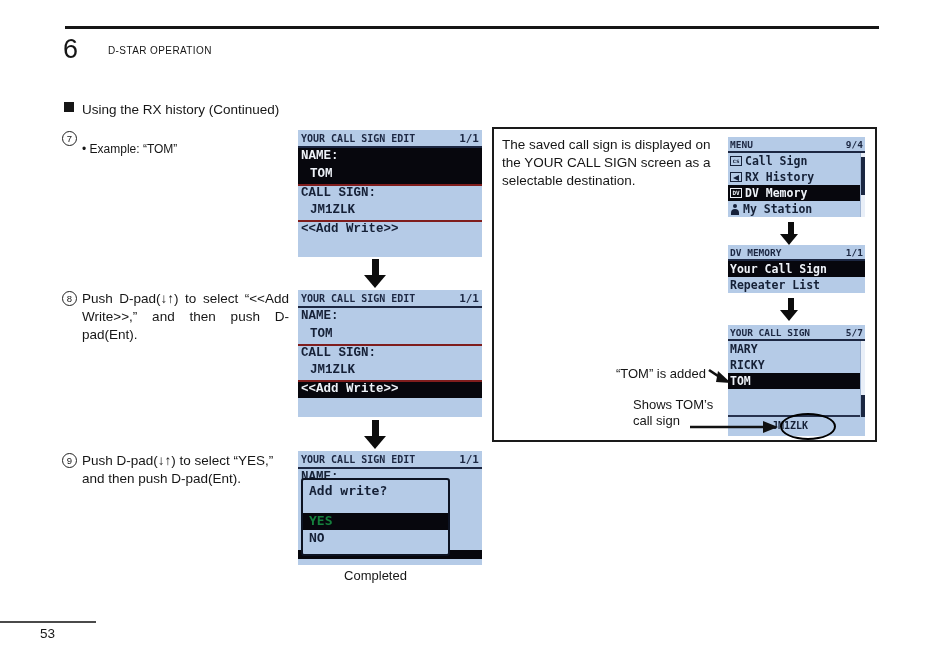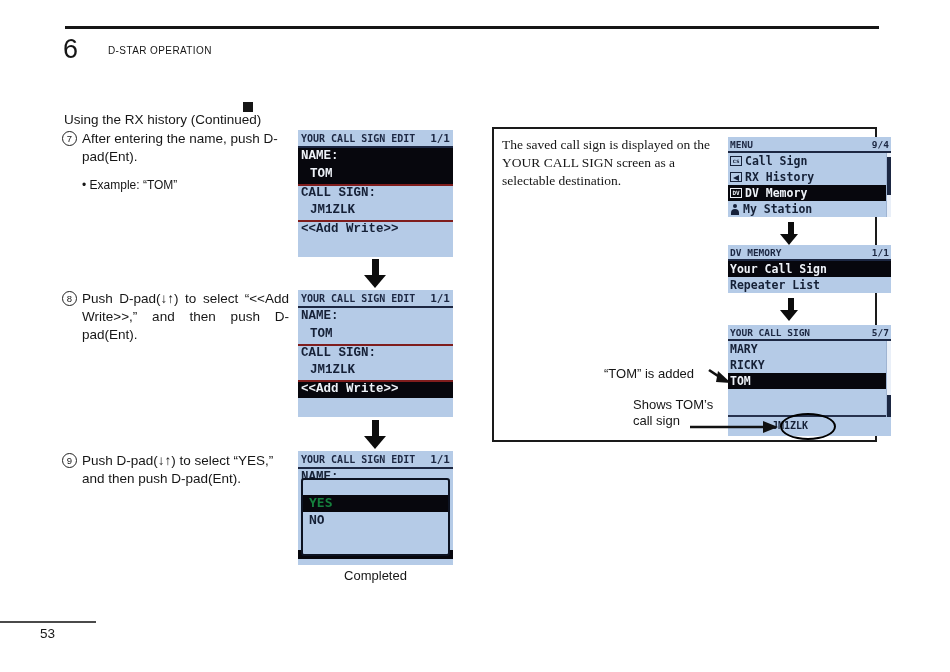--- a/index.html
+++ b/index.html
@@ -7,36 +7,36 @@
   body {
     width: 950px; height: 672px; position: relative; overflow: hidden;
     font-family: "Liberation Sans", sans-serif; color:#161616;
   }
   .abs { position: absolute; }
 
   
   .top-rule { left:65px; top:26px; width:814px; height:3px; background:#161616; }
   .chapter-num { left:63px; top:34px; font-size:27px; }
   .chapter-title { left:108px; top:45px; font-size:10px; letter-spacing:.4px; }
-  .section { left:64px; top:102px; font-size:13.5px; display:flex; align-items:flex-end;flex-direction:column; }
+  .section { left:64px; top:102px; font-size:13.5px; display:flex; align-items:flex-start; }
   .sq { display:inline-block; width:10px; height:10px; background:#161616; margin-right:8px; }
 
   
   .step { display:flex; }
   .stepnum {
     flex:0 0 auto; width:15px; height:15px; border:1.2px solid #222; border-radius:50%;
     font-size:9.5px; display:inline-flex; align-items:center; justify-content:center;
     margin:1px 5px 0 0;
   }
   .steptext { width:207px; font-size:13.5px; line-height:1.32; }
   .steptext.just { text-align: justify; }
   .stepnote { font-size:12px; margin-top:12px; }
 
   
-  .lcd { position:absolute; width:155px; background:#b5cbe7; }
+  .lcd { position:absolute; width:184px; background:#b5cbe7; }
   .lcd-title {
     height:18px; display:flex; align-items:center; justify-content:space-between;
     padding:1px 3px 0 3px; border-bottom:2px solid #1c2742;
     font-family:"DejaVu Sans Mono", monospace; font-weight:bold; font-size:10px; color:#1c2742;
     white-space:nowrap;
   }
   .lcd-title .pg { font-size:11px; }
   .lrow {
     height:18px; line-height:17px; padding-left:3px; white-space:nowrap;
     font-family:Liberation Mono, monospace; font-weight:bold; font-size:12.5px; color:#152036;
@@ -60,23 +60,23 @@
 
   
   .darrow { position:absolute; width:22px; }
   .darrow .stem { width:7px; height:16px; background:#0c0c0c; margin:0 auto; }
   .darrow .head { width:0; height:0; border-left:11px solid transparent; border-right:11px solid transparent; border-top:13px solid #0c0c0c; }
   .darrow.small .stem { width:6px; height:12px; }
   .darrow.small .head { border-left-width:9px; border-right-width:9px; border-top-width:11px; }
 
   
   .callout { left:492px; top:127px; width:385px; height:315px; border:2px solid #1a1a1a; background:#fff; }
-  .callout .para { position:absolute; left:8px; top:7px; width:228px; font-size:13.5px; line-height:1.35;font-family:Liberation Serif, serif; }
-
-  .mini { position:absolute; width:163px; background:#b5cbe7; }
+  .callout .para { position:absolute; left:8px; top:7px; width:228px; font-size:13.5px; line-height:1.35; }
+
+  .mini { position:absolute; width:137px; background:#b5cbe7; }
   .mini-title {
     height:16px; display:flex; align-items:center; justify-content:space-between;
     padding:0 2px; border-bottom:2px solid #1c2742;
     font-family:"DejaVu Sans Mono", monospace; font-weight:bold; font-size:9.5px; color:#1c2742; white-space:nowrap;
   }
   .mrow {
     height:16px; display:flex; align-items:center; gap:3px; padding-left:2px; white-space:nowrap;
     font-family:"DejaVu Sans Mono", monospace; font-weight:bold; font-size:11.5px; color:#152036;
   }
   .mrow.sel { background:#07070d; color:#eef2f8; }
@@ -97,41 +97,40 @@
   .icon-person::after { content:""; position:absolute; left:1px; top:5px; width:8px; height:6px; border-radius:4px 4px 0 0; background:currentColor; }
 
   .sbar { position:absolute; right:0; width:5px; background:#e9eff8; border-left:1px solid #9fb4d2; }
   .sbar .thumb { position:absolute; left:0; width:100%; background:#1b2742; }
 
   .ycs-sep { height:2px; background:#27324e; }
   .ycs-footer { height:17px; line-height:17px; padding-left:44px; font-family:"DejaVu Sans Mono", monospace; font-weight:bold; font-size:10px; color:#152036; }
   .ellipse { position:absolute; border:2.5px solid #000; border-radius:50%; background:transparent; }
 
   .ann { position:absolute; font-size:13px; line-height:1.25; color:#161616; }
-  .ann.right { text-align:left; }
+  .ann.right { text-align:right; }
 
   
   .foot-rule { left:0; top:621px; width:96px; height:2px; background:#4a4a4a; }
   .page-num { left:40px; top:626px; font-size:13.5px; }
 </style>
 </head>
 <body>
 
 <div class="abs top-rule"></div>
 <div class="abs chapter-num">6</div>
 <div class="abs chapter-title">D-STAR OPERATION</div>
 <div class="abs section">
   <span class="sq"></span>
   <span>Using the RX history (Continued)</span>
 </div>
 
 <div class="abs step" style="left:62px; top:130px;">
   <span class="stepnum">7</span>
   <div class="steptext">
-    <span>After entering the name, push D-pad(Ent).</span>
     <div class="stepnote">• Example: “TOM”</div>
   </div>
 </div>
 
 <div class="abs step" style="left:62px; top:290px;">
   <span class="stepnum">8</span>
   <div class="steptext just">Push D-pad(↓↑) to select “&lt;&lt;Add Write&gt;&gt;,” and then push D-pad(Ent).</div>
 </div>
 
 <div class="abs step" style="left:62px; top:452px;">
@@ -176,20 +175,21 @@
 <div class="lcd" style="left:298px; top:451px; height:114px;">
   <div class="lcd-title">
     <span>YOUR CALL SIGN EDIT</span>
     <span class="pg">1/1</span>
   </div>
   <div class="lrow">NAME:</div>
   <div class="clip-strip">
     <span>&lt;&lt;Add Write&gt;&gt;</span>
   </div>
   <div class="dialog">
+    <div class="dlg-prompt">Add write?</div>
     <div class="dlg-gap"></div>
     <div class="dlg-row sel">YES</div>
     <div class="dlg-row">NO</div>
   </div>
 </div>
 
 <div class="abs completed">Completed</div>
 
 <div class="abs callout">
   <div class="para">The saved call sign is displayed on the YOUR CALL SIGN screen as a selectable destination.</div>

